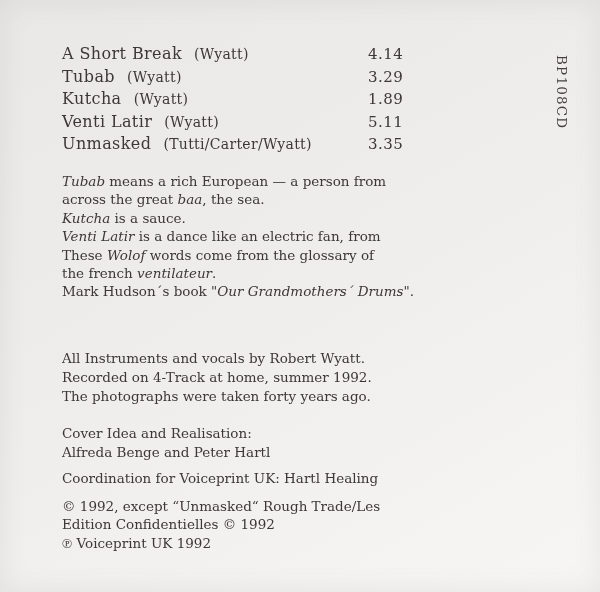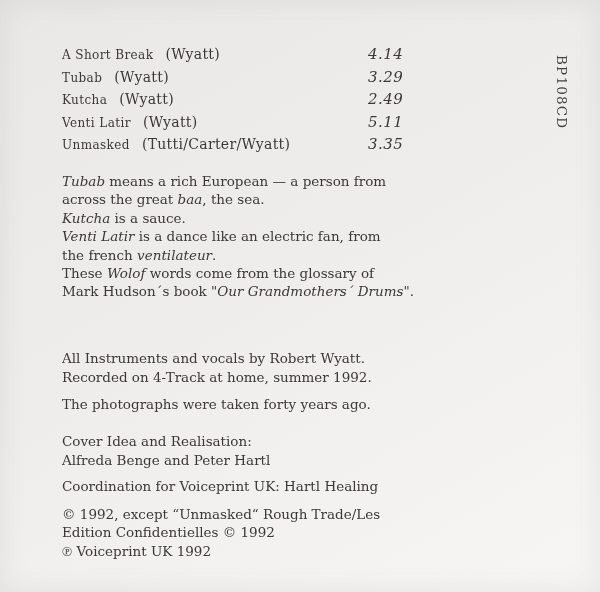--- a/index.html
+++ b/index.html
@@ -23,52 +23,51 @@
     width: 450px;
   }
   
   .tracklist { width: 100%; }
   .track-row {
     position: relative;
     height: 22.6px;
     white-space: nowrap;
   }
   .track-title {
-    font-size: 12px;
+    font-size: 16px;
     letter-spacing: 0.4px;
   }
   .track-writers {
     font-size: 14px;
     margin-left: 7px;
     letter-spacing: 0.3px;
   }
   .track-duration {
     position: absolute;
     left: 306px;
     top: 1px;
     font-size: 15px;
     letter-spacing: 0.5px;
-    font-style: italic;
   }
   
   .glossary {
     margin-top: 15px;
     font-size: 13.5px;
     line-height: 18.4px;
   }
   .glossary .line { white-space: nowrap; }
   .it { font-style: italic; }
   
   .credits {
     margin-top: 48px;
     font-size: 13.5px;
     line-height: 19px;
   }
   .credits .para { white-space: nowrap; }
-  .para.p2 { margin-top: 8px; }
+  .para.p2 { }
   .para.p3 { margin-top: 18px; }
   .para.p4 { margin-top: 7px; }
   .para.p5 { margin-top: 9px; line-height: 18.5px; }
   
   .catalog {
     position: absolute;
     top: 55px;
     left: 554px;
     writing-mode: vertical-rl;
     font-size: 13.5px;
@@ -90,41 +89,41 @@
         <span class="track-duration">4.14</span>
       </div>
       <div class="track-row">
         <span class="track-title">Tubab</span>
         <span class="track-writers">(Wyatt)</span>
         <span class="track-duration">3.29</span>
       </div>
       <div class="track-row">
         <span class="track-title">Kutcha</span>
         <span class="track-writers">(Wyatt)</span>
-        <span class="track-duration">2.49</span>
+        <span class="track-duration">1.89</span>
       </div>
       <div class="track-row">
         <span class="track-title">Venti Latir</span>
         <span class="track-writers">(Wyatt)</span>
         <span class="track-duration">5.11</span>
       </div>
       <div class="track-row">
         <span class="track-title">Unmasked</span>
         <span class="track-writers">(Tutti/Carter/Wyatt)</span>
         <span class="track-duration">3.35</span>
       </div>
     </div>
 
     <div class="glossary">
       <div class="line"><span class="it">Tubab</span><span> means a rich European — a person from</span></div>
       <div class="line"><span>across the great </span><span class="it">baa</span><span>, the sea.</span></div>
       <div class="line"><span class="it">Kutcha</span><span> is a sauce.</span></div>
       <div class="line"><span class="it">Venti Latir</span><span> is a dance like an electric fan, from</span></div>
+      <div class="line"><span>These </span><span class="it">Wolof</span><span> words come from the glossary of</span></div>
       <div class="line"><span>the french </span><span class="it">ventilateur</span><span>.</span></div>
-      <div class="line"><span>These </span><span class="it">Wolof</span><span> words come from the glossary of</span></div>
       <div class="line"><span>Mark Hudson´s book </span><span class="it">"Our Grandmothers´ Drums"</span><span>.</span></div>
     </div>
 
     <div class="credits">
       <div class="para p1">
         <div>All Instruments and vocals by Robert Wyatt.</div>
         <div>Recorded on 4-Track at home, summer 1992.</div>
       </div>
       <div class="para p2">
         <div>The photographs were taken forty years ago.</div>

